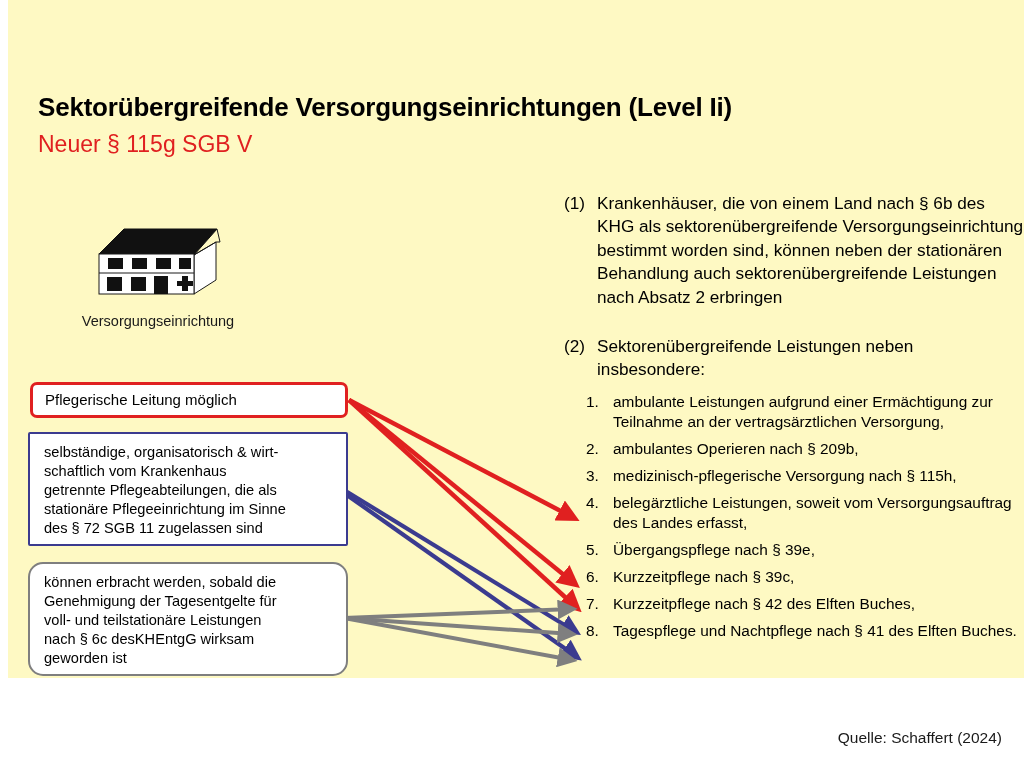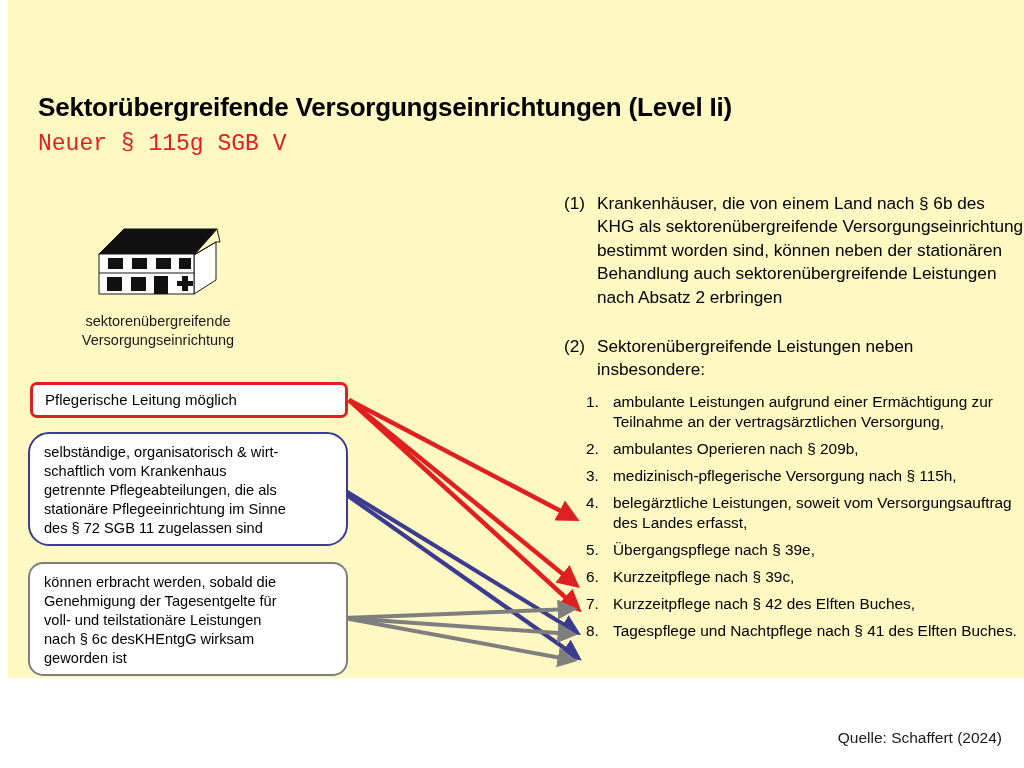--- a/index.html
+++ b/index.html
@@ -19,21 +19,20 @@
   
   #title-main {
     position: absolute; left: 30px; top: 92px;
     font-size: 26px; font-weight: bold; color: #000000;
     letter-spacing: -0.2px; white-space: nowrap;
   }
   #title-sub {
     position: absolute; left: 30px; top: 131px;
     font-size: 23px; font-weight: normal; color: #e02020;
     white-space: nowrap;
-    font-family: Liberation Mono, monospace;
   }
 
   
   #hospital-icon {
     position: absolute; left: 83px; top: 224px;
     width: 130px; height: 82px;
   }
   #icon-caption {
     position: absolute; left: 30px; top: 312px;
     width: 240px; text-align: center;
@@ -50,21 +49,21 @@
   .lbox .lbox-text { display: block; white-space: pre-line; }
 
   #box-red {
     left: 22px; top: 382px; width: 318px; height: 36px;
     border: 3px solid #e02020; border-radius: 7px;
     display: flex; align-items: center; padding: 8px 12px;
     font-size: 15px;
   }
   #box-blue {
     left: 20px; top: 432px; width: 320px; height: 114px;
-    border: 2.6px solid #3b3b8f; border-radius: 21px;
+    border: 2.6px solid #3b3b8f; border-radius: 2px;
     padding: 9px 13px 0 14px;
   }
   #box-gray {
     left: 20px; top: 562px; width: 320px; height: 114px;
     border: 2.6px solid #7f7f7f; border-radius: 15px;
     padding: 9px 13px 0 14px;
   }
 
   
   #arrows {
@@ -132,21 +131,20 @@
     <rect x="16" y="53" width="15" height="14" fill="#111111"></rect>
     <rect x="40" y="53" width="15" height="14" fill="#111111"></rect>
 
     <rect x="63" y="52" width="14" height="18" fill="#111111"></rect>
 
     <rect x="86" y="57" width="16" height="5" fill="#111111"></rect>
     <rect x="91" y="52" width="6" height="15" fill="#111111"></rect>
   </svg>
 
   <div id="icon-caption">
-    <div>sektorenübergreifende</div>
     <div>Versorgungseinrichtung</div>
   </div>
 
   <svg id="arrows" viewBox="0 0 1024 768">
     <defs>
       <marker id="ah-red" markerWidth="5" markerHeight="5" refX="3.6" refY="2.5" orient="auto" markerUnits="strokeWidth">
         <path d="M0,0 L5,2.5 L0,5 z" fill="#e02020"></path>
       </marker>
       <marker id="ah-blue" markerWidth="5" markerHeight="5" refX="3.6" refY="2.5" orient="auto" markerUnits="strokeWidth">
         <path d="M0,0 L5,2.5 L0,5 z" fill="#3b3b8f"></path>

